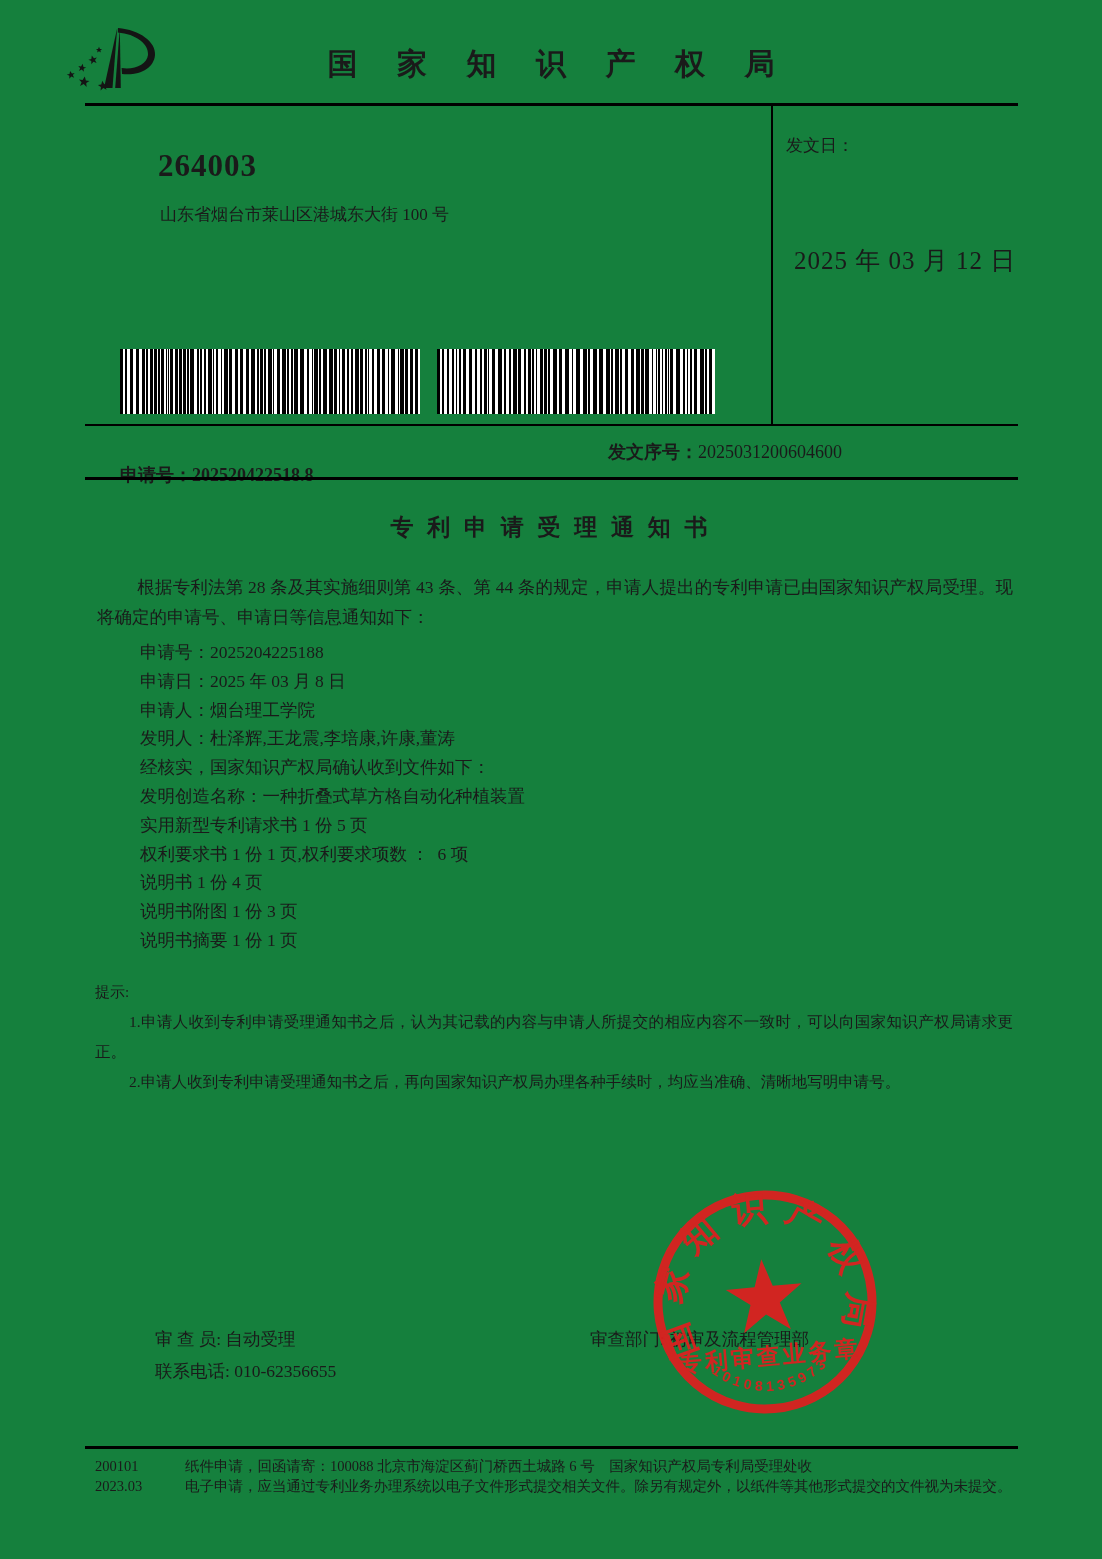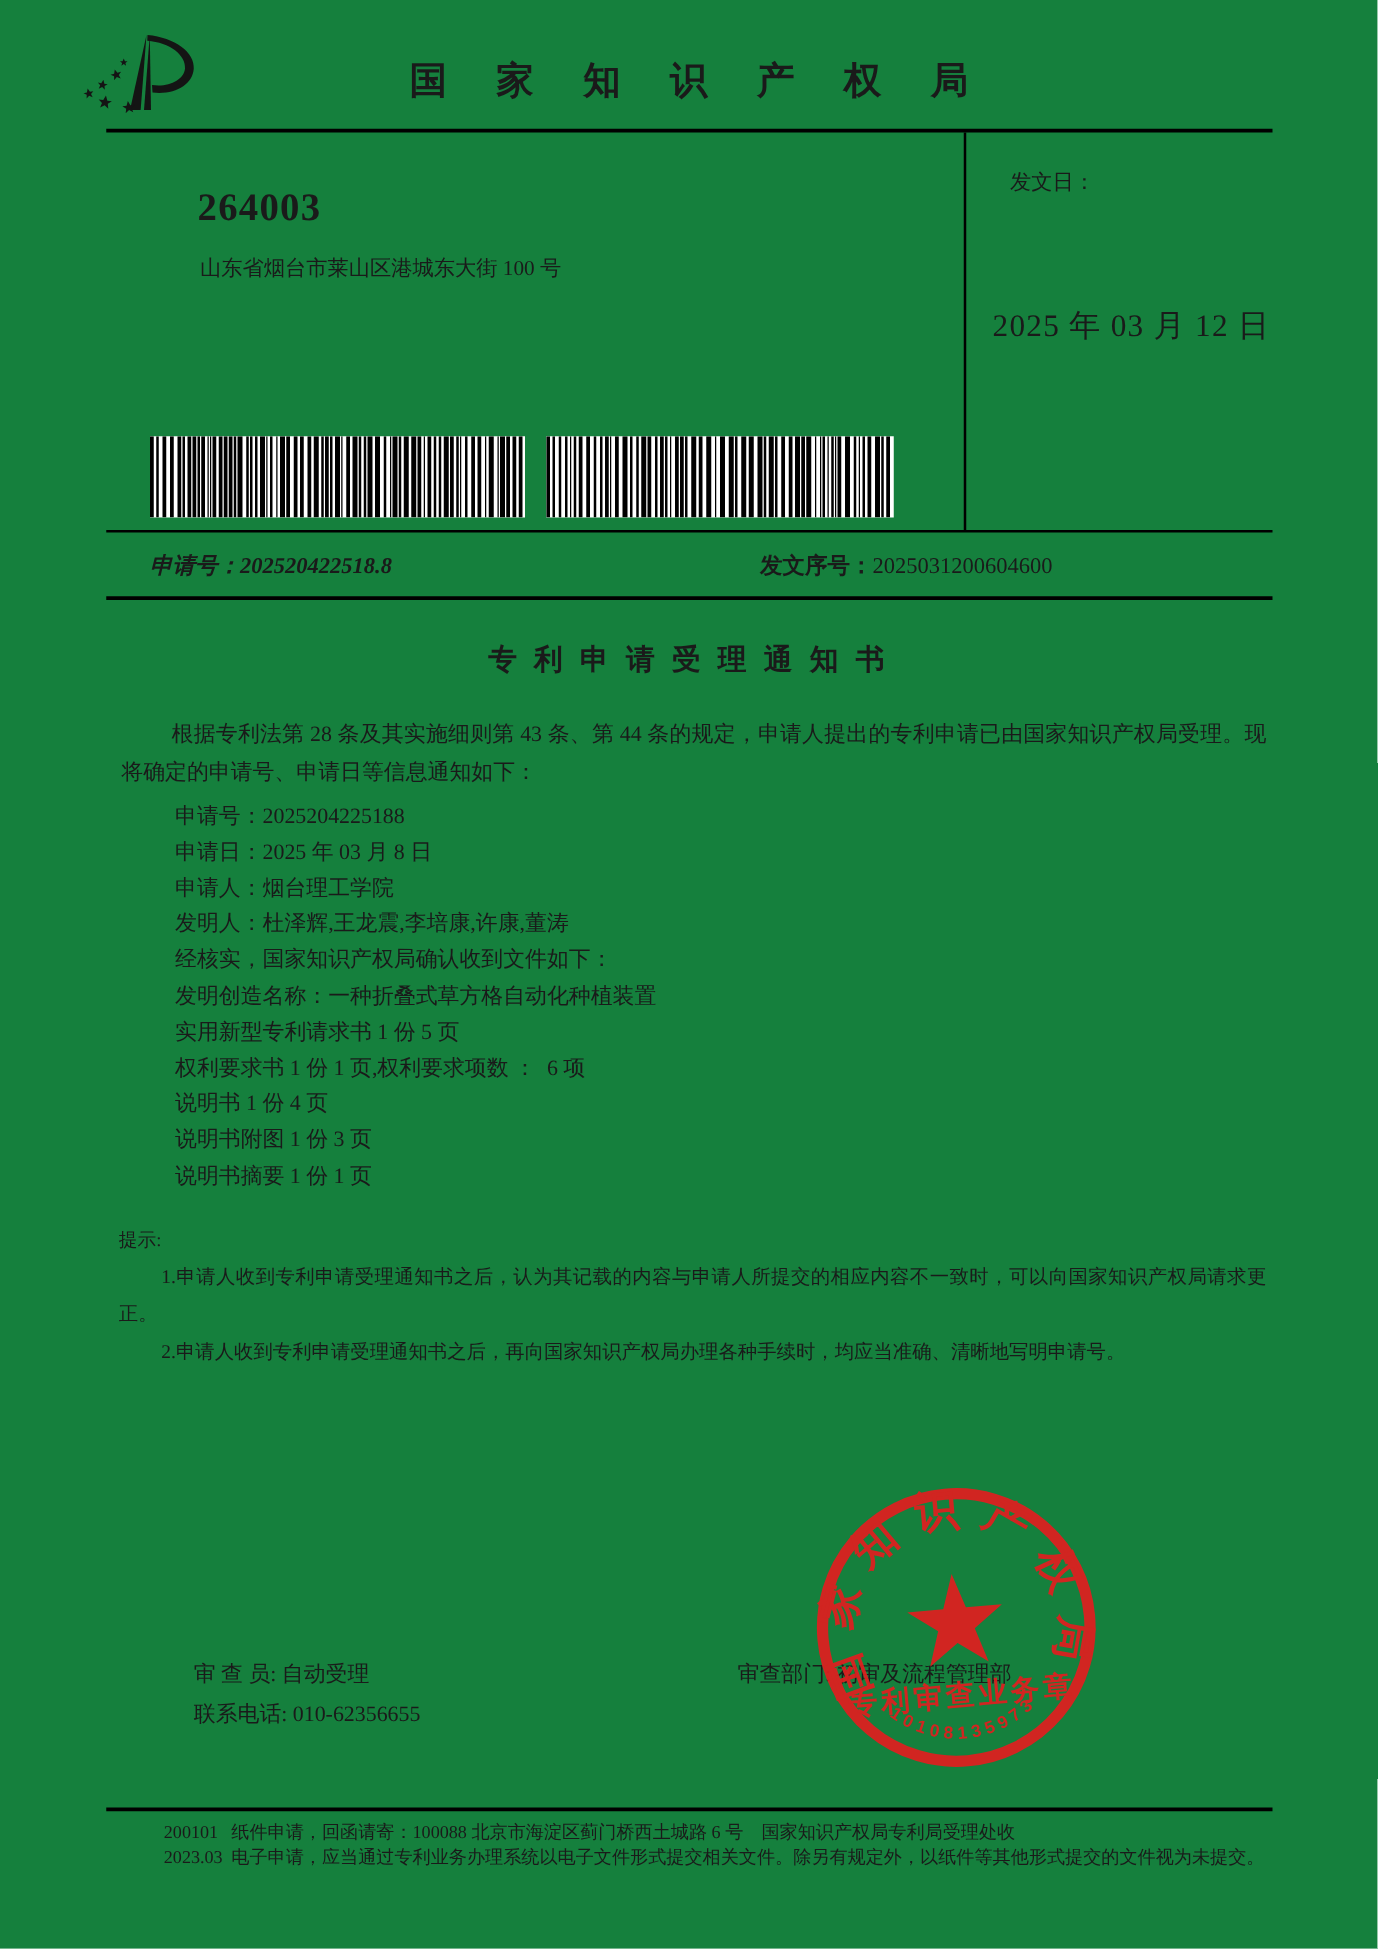--- a/index.html
+++ b/index.html
@@ -9,34 +9,34 @@
   }
   
   .agency-title{
     position:absolute;top:44px;left:0;width:100%;text-align:center;
     font-size:30px;font-weight:600;letter-spacing:16px;padding-left:16px;box-sizing:border-box;
   }
   .logo{position:absolute;left:62px;top:22px;width:100px;height:92px;}
   .header-rule{position:absolute;left:85px;top:103px;width:933px;height:3px;background:#000;}
   
   .vrule{position:absolute;left:771px;top:106px;width:1.5px;height:318px;background:#000;}
-  .dispatch-label{position:absolute;left:786px;top:134px;font-size:17px;margin-left:22px;}
+  .dispatch-label{position:absolute;left:786px;top:134px;font-size:17px;}
   .dispatch-date{position:absolute;left:794px;top:244px;font-size:25px;letter-spacing:1px;}
   
   .postcode{position:absolute;left:158px;top:148px;font-size:31px;font-weight:600;letter-spacing:1px;}
   .mail{position:absolute;left:160px;top:200px;width:520px;text-align:left;font-size:17px;line-height:29px;}
   
   .barcode{position:absolute;top:349px;height:65px;background:#fff;font-size:0;overflow:hidden;}
   .barcode i{display:inline-block;height:100%;background:#000;vertical-align:top;}
   .bc1{left:120px;width:300px;}
   .bc2{left:437px;width:278px;}
   
   .thin-rule{position:absolute;left:85px;top:424px;width:933px;height:1.5px;background:#000;}
   .thick-rule{position:absolute;left:85px;top:477px;width:933px;height:2.5px;background:#000;}
-  .ref-app{position:absolute;left:120px;top:440px;font-size:18px;font-weight:bold;font-style:italic;}
+  .ref-app{position:absolute;left:120px;top:463px;font-size:18px;font-weight:bold;}
   .ref-serial{position:absolute;left:608px;top:440px;font-size:18px;}
   .ref-serial .lbl{font-weight:bold;}
   
   .doc-title{
     position:absolute;top:512px;left:0;width:100%;text-align:center;
     font-size:23px;font-weight:bold;letter-spacing:4px;
   }
   .intro{
     position:absolute;left:97px;top:572px;width:916px;
     font-size:17.5px;line-height:30px;text-indent:2.3em;text-align:justify;
@@ -49,21 +49,21 @@
   .tips p{margin:0;text-indent:2.2em;}
   
   .sig-examiner{position:absolute;left:155px;top:1327px;font-size:17.5px;}
   .sig-dept{position:absolute;left:590px;top:1327px;font-size:17.5px;}
   .sig-phone{position:absolute;left:155px;top:1359px;font-size:17.5px;}
   
   .seal{position:absolute;left:644px;top:1181px;width:242px;height:242px;transform:rotate(-5deg);opacity:.93;}
   .seal text{font-family:"Liberation Sans","DejaVu Sans",sans-serif;font-weight:bold;}
   
   .footer-rule{position:absolute;left:85px;top:1446px;width:933px;height:3px;background:#000;}
-  .footer-codes{position:absolute;left:95px;top:1456px;font-size:14.5px;line-height:20px;margin-left:36px;}
+  .footer-codes{position:absolute;left:95px;top:1456px;font-size:14.5px;line-height:20px;}
   .footer-text{position:absolute;left:185px;top:1456px;width:832px;font-size:14.5px;line-height:20px;text-align:justify;}
   .footer-text p{margin:0;}
 </style>
 </head>
 <body>
 
 <div class="page">
 
   <svg class="logo" viewBox="0 0 100 92" aria-hidden="true">
     <defs>

